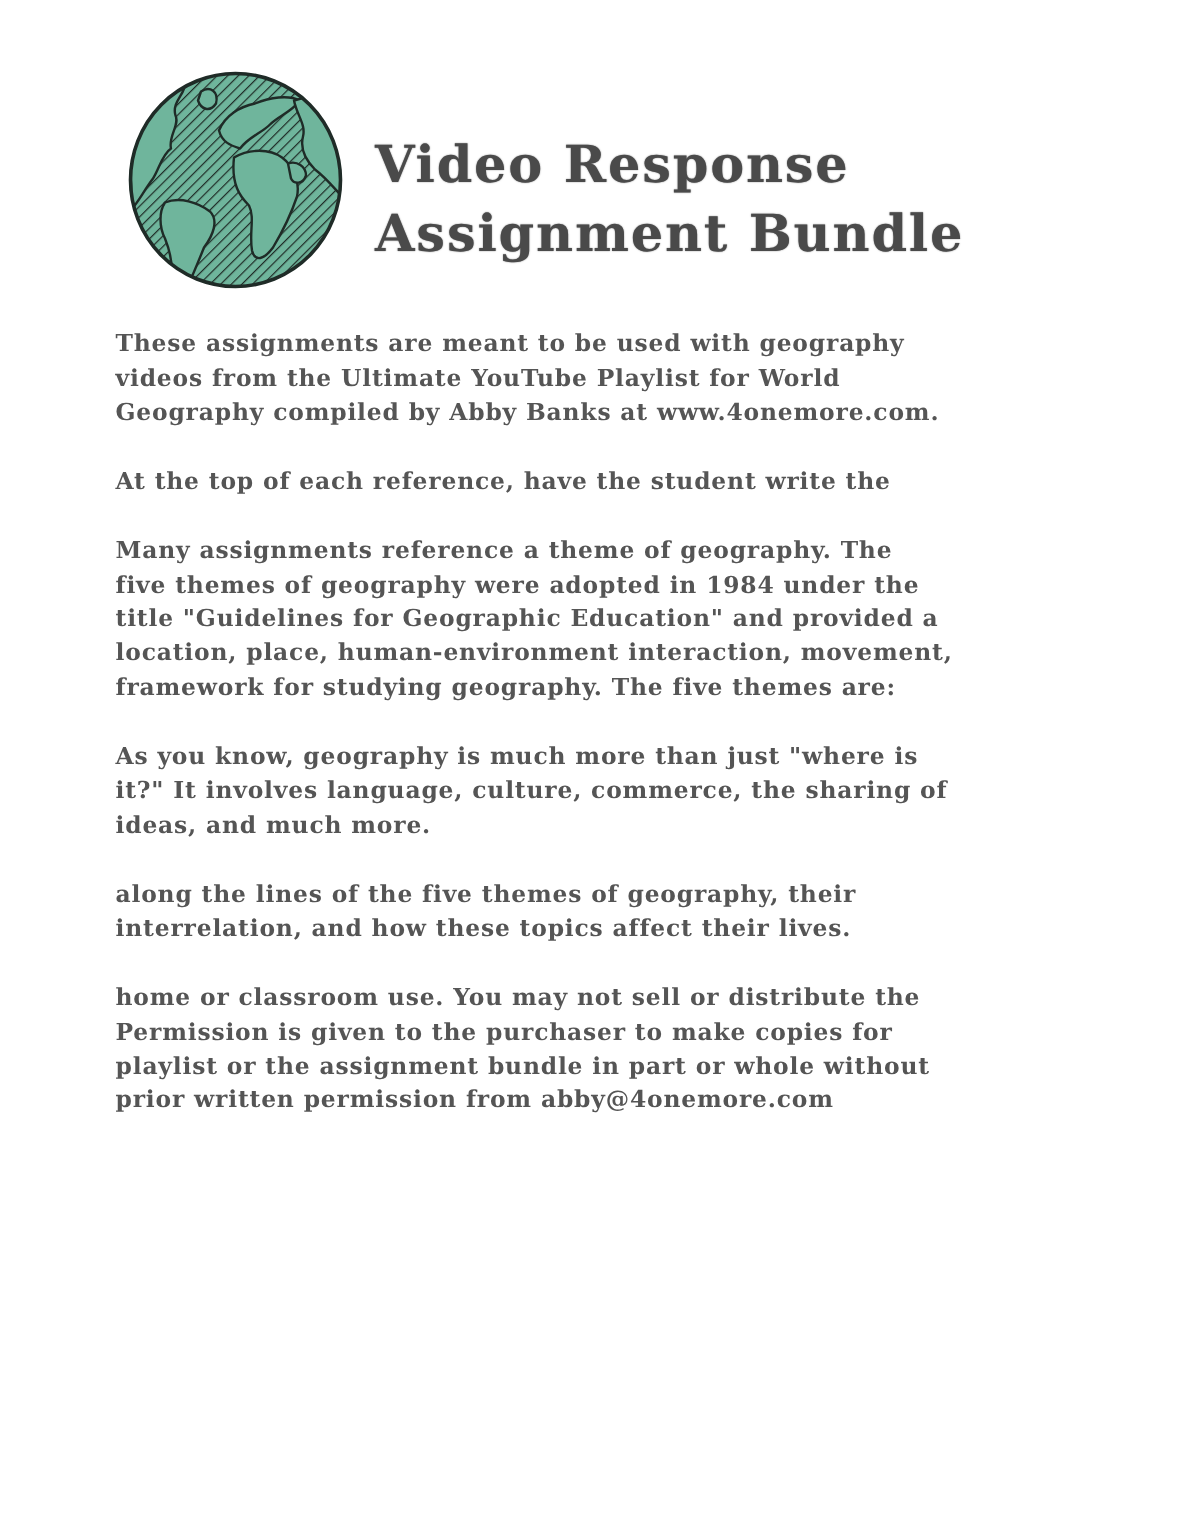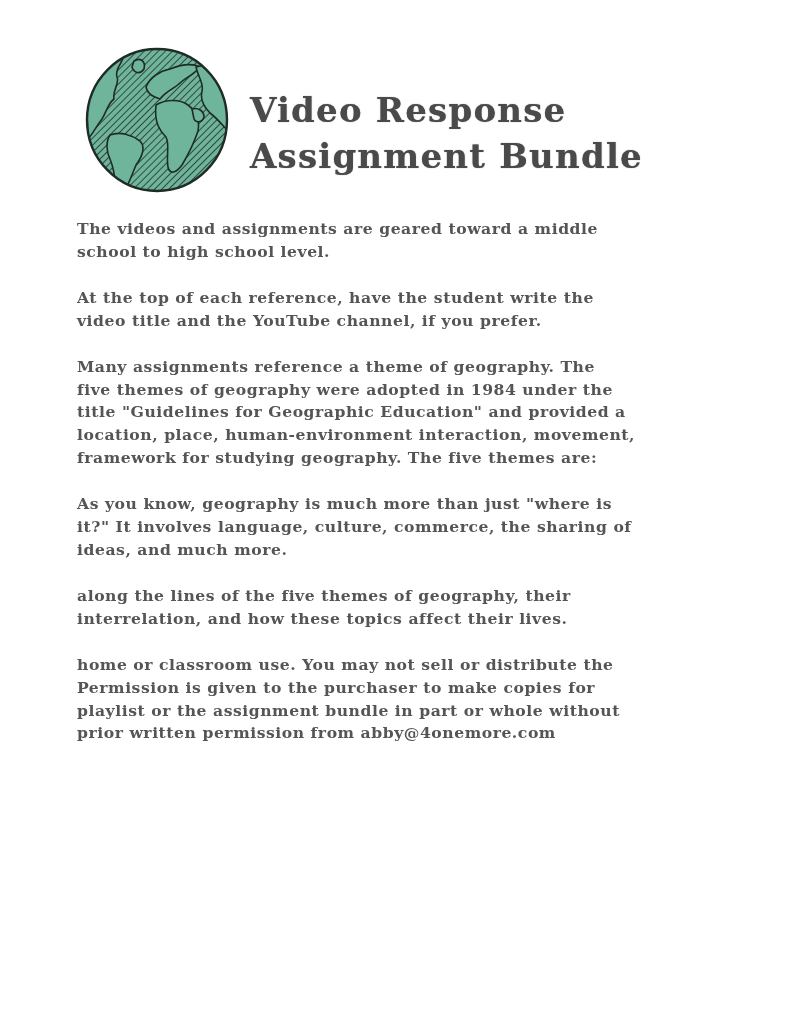--- a/index.html
+++ b/index.html
@@ -97,26 +97,26 @@
   </svg>
 
   <h1 class="title">
     <span>Video Response</span>
     <span>Assignment Bundle</span>
   </h1>
 </div>
 
 <div class="body">
   <p class="para">
-    <span class="line">The videos and assignments are geared toward a middle</span>
-    <span class="line">school to high school level.</span>
+    <span class="line">These assignments are meant to be used with geography</span>
+    <span class="line">videos from the Ultimate YouTube Playlist for World</span>
+    <span class="line">Geography compiled by Abby Banks at www.4onemore.com.</span>
   </p>
   <p class="para">
     <span class="line">At the top of each reference, have the student write the</span>
-    <span class="line">video title and the YouTube channel, if you prefer.</span>
   </p>
   <p class="para">
     <span class="line">Many assignments reference a theme of geography.  The</span>
     <span class="line">five themes of geography were adopted in 1984 under the</span>
     <span class="line">title "Guidelines for Geographic Education" and provided a</span>
     <span class="line">location, place, human-environment interaction, movement,</span>
     <span class="line">framework for studying geography.  The five themes are:</span>
   </p>
   <p class="para">
     <span class="line">As you know, geography is much more than just "where is</span>

